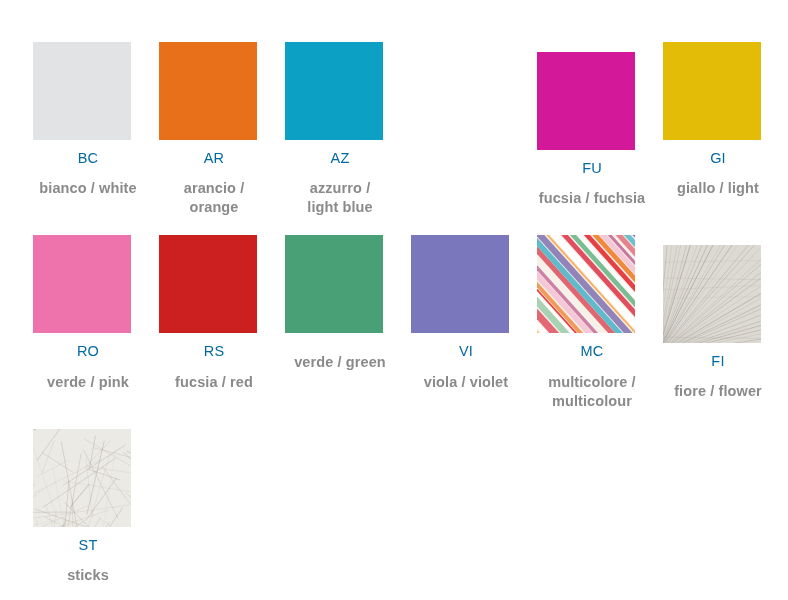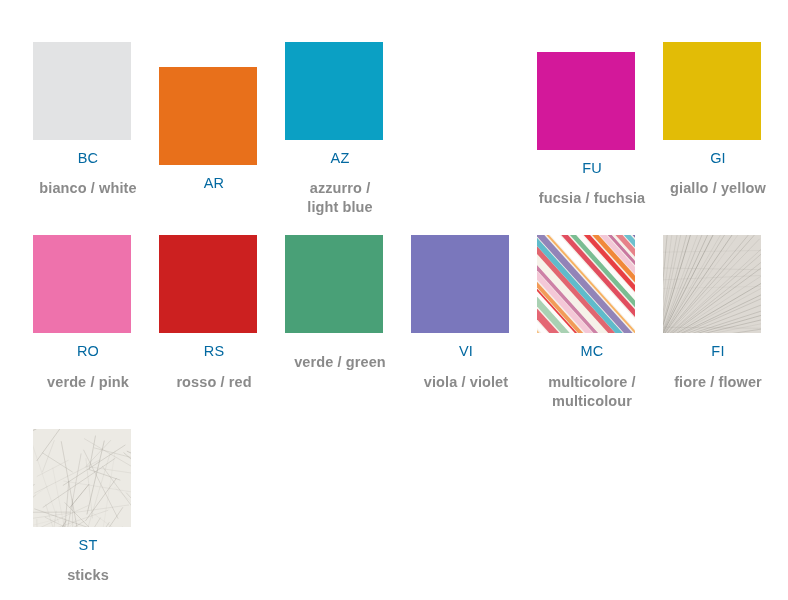--- a/index.html
+++ b/index.html
@@ -78,20 +78,21 @@
         <div class="swatch-chip" style="background: rgb(226, 227, 228);"></div>
         <div class="swatch-caption">
           <span class="swatch-code">BC</span>
           <span class="swatch-names">bianco / white</span>
         </div>
       </div>
       <div class="swatch-cell" style="grid-area: 1 / 2; margin-bottom: 18px; justify-content: center;">
         <div class="swatch-chip" style="background: rgb(232, 112, 27);"></div>
         <div class="swatch-caption">
           <span class="swatch-code">AR</span>
+          <span class="swatch-names">arancio / orange</span>
         </div>
       </div>
       <div class="swatch-cell" style="grid-area: 1 / 3; margin-bottom: 18px;">
         <div class="swatch-chip" style="background: rgb(11, 160, 196);"></div>
         <div class="swatch-caption">
           <span class="swatch-code">AZ</span>
           <span class="swatch-names">azzurro /
 light blue</span>
         </div>
       </div>
@@ -99,35 +100,35 @@
         <div class="swatch-chip" style="background: rgb(211, 24, 154);"></div>
         <div class="swatch-caption">
           <span class="swatch-code">FU</span>
           <span class="swatch-names">fucsia / fuchsia</span>
         </div>
       </div>
       <div class="swatch-cell" style="grid-area: 1 / 6; margin-bottom: 18px;">
         <div class="swatch-chip" style="background: rgb(226, 188, 6);"></div>
         <div class="swatch-caption">
           <span class="swatch-code">GI</span>
-          <span class="swatch-names">giallo / yellow</span>
+          <span class="swatch-names">giallo / light</span>
         </div>
       </div>
       <div class="swatch-cell" style="grid-area: 2 / 1; margin-bottom: 18px;">
         <div class="swatch-chip" style="background: rgb(238, 114, 172);"></div>
         <div class="swatch-caption">
           <span class="swatch-code">RO</span>
           <span class="swatch-names">verde / pink</span>
         </div>
       </div>
       <div class="swatch-cell" style="grid-area: 2 / 2; margin-bottom: 18px;">
         <div class="swatch-chip" style="background: rgb(204, 32, 32);"></div>
         <div class="swatch-caption">
           <span class="swatch-code">RS</span>
-          <span class="swatch-names">rosso / red</span>
+          <span class="swatch-names">fucsia / red</span>
         </div>
       </div>
       <div class="swatch-cell" style="grid-area: 2 / 3; margin-bottom: 18px;">
         <div class="swatch-chip" style="background: rgb(73, 160, 119);"></div>
         <div class="swatch-caption">
           <span class="swatch-names">verde / green</span>
         </div>
       </div>
       <div class="swatch-cell" style="grid-area: 2 / 4; margin-bottom: 18px;">
         <div class="swatch-chip" style="background: rgb(122, 119, 188);"></div>
@@ -191,21 +192,21 @@
               <rect x="184.72452960945662" y="-70" width="6.895982959587127" height="240" fill="#7e6fae" opacity="0.99"></rect>
             </g>
           </svg>
         </div>
         <div class="swatch-caption">
           <span class="swatch-code">MC</span>
           <span class="swatch-names">multicolore /
 multicolour</span>
         </div>
       </div>
-      <div class="swatch-cell" style="grid-area: 2 / 6; margin-bottom: 18px;">
+      <div class="swatch-cell" style="grid-area: 2 / 6; margin-bottom: 18px; justify-content: center;">
         <div class="swatch-chip" style="background: rgb(221, 217, 211);">
           <svg viewBox="0 0 100 100" preserveAspectRatio="none" class="texture-svg">
             <rect x="0" y="0" width="100" height="100" fill="#ddd9d3"></rect>
             <line x1="-6" y1="112" x2="1.9" y2="-55.7" stroke="#8b8880" stroke-width="0.41" opacity="0.44"></line>
             <line x1="-6" y1="112" x2="10.9" y2="-72.9" stroke="#8b8880" stroke-width="0.73" opacity="0.42"></line>
             <line x1="-6" y1="112" x2="18.0" y2="-67.5" stroke="#8b8880" stroke-width="0.35" opacity="0.42"></line>
             <line x1="-6" y1="112" x2="23.3" y2="-49.0" stroke="#8b8880" stroke-width="0.30" opacity="0.71"></line>
             <line x1="-6" y1="112" x2="30.2" y2="-56.3" stroke="#8b8880" stroke-width="0.70" opacity="0.28"></line>
             <line x1="-6" y1="112" x2="35.3" y2="-41.8" stroke="#8b8880" stroke-width="0.55" opacity="0.48"></line>
             <line x1="-6" y1="112" x2="45.3" y2="-57.2" stroke="#8b8880" stroke-width="0.69" opacity="0.70"></line>

